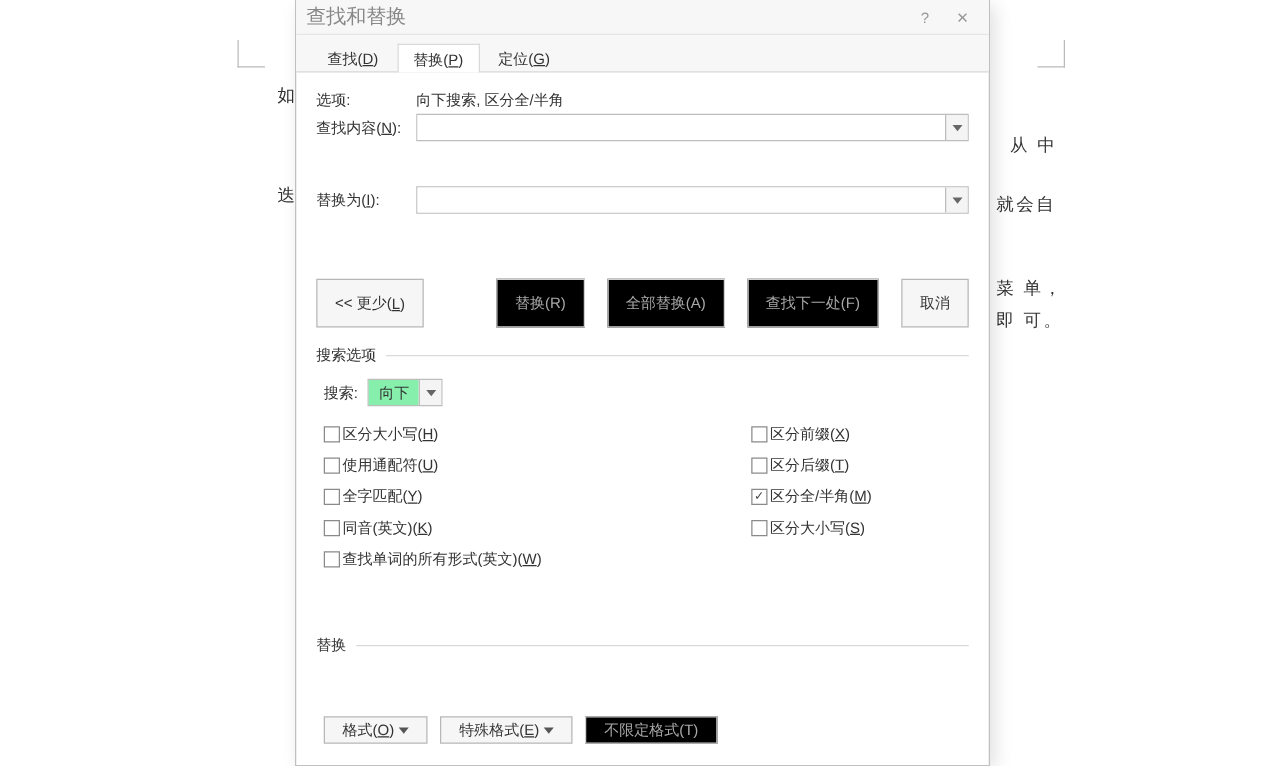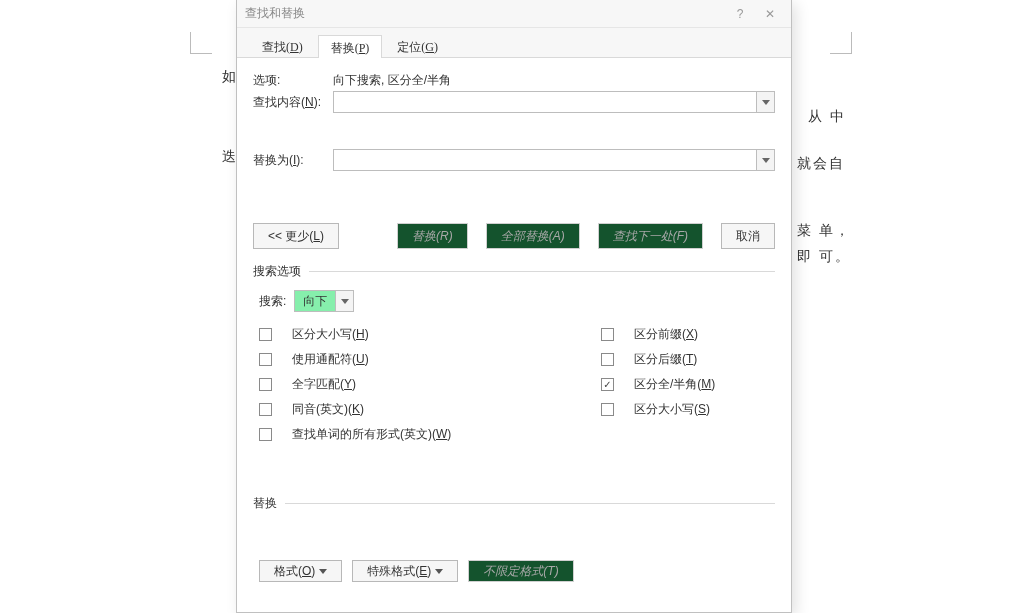--- a/index.html
+++ b/index.html
@@ -50,35 +50,34 @@
   }
   .titlebar {
     height: 28px;
     display: flex;
     align-items: center;
     padding: 0 6px 0 8px;
     background: #f7f7f7;
     border-bottom: 1px solid #e6e6e6;
     color: #888;
   }
-  .titlebar .title { flex: 1; font-size: 12px; }
+  .titlebar .title { flex: 1; font-size: 16px; }
   .titlebar .ctl {
     width: 30px; height: 22px;
     display: flex; align-items: center; justify-content: center;
     color: #999;
     cursor: default;
   }
 
   .tabs {
     display: flex;
     padding: 6px 8px 0 12px;
     background: #f7f7f7;
     border-bottom: 1px solid #d9d9d9;
     height: 30px;
-    font-family: Liberation Serif, serif;
   }
   .tab {
     padding: 4px 12px 4px 12px;
     color: #333;
     border: 1px solid transparent;
     border-bottom: none;
     margin-right: 2px;
     cursor: default;
   }
   .tab.active {
@@ -122,31 +121,31 @@
     width:0;height:0;border-left:4px solid transparent;border-right:4px solid transparent;border-top:5px solid #666;
   }
 
   .btnrow {
     display:flex;
     gap: 18px;
     padding: 10px 0 14px 0;
     align-items:center;
   }
   .btn {
-    height: 26px;
+    height: 39px;
     padding: 0 14px;
     border: 1px solid #b8b8b8;
     background: #f6f6f6;
     display:flex; align-items:center; justify-content:center;
     color:#333;
     cursor:default;
     white-space:nowrap;
     font-size:12px;
   }
-  .btn.disabled { color:#a8a8a8; border-color:#d0d0d0; background:#14532d;font-style:italic; }
+  .btn.disabled { color:#a8a8a8; border-color:#d0d0d0; background:#000000; }
   .btn.small { height:22px;margin-top:32px; }
   .btnrow .spacer { flex:1; }
 
   .group { border-color:#d9d9d9; position:relative; margin:0 0 12px 0;text-align:right;}
   .group .legend {
     font-size:12px; color:#333;
   }
   .group-line { height:1px; background:#d9d9d9; flex:1; margin-left:8px; }
   .group-head { display:flex; align-items:center; margin-bottom:10px;}
 
@@ -155,21 +154,21 @@
     display:flex; height:22px; border:1px solid #bdbdbd;
   }
   .select .val { padding:0 8px; display:flex; align-items:center; min-width:32px; background:#86efac;}
   .select .dd { width:18px; border-left:1px solid #bdbdbd; background:#f4f4f4; display:flex;align-items:center;justify-content:center; cursor:default;}
 
   .chk-cols { display:flex; }
   .chk-col { display:flex; flex-direction:column; gap:8px; padding-left:6px;}
   .chk-col.left { flex:1; }
   .chk-col.right { width: 180px; }
   .chk {
-    display:flex; align-items:center; gap:20px;
+    display:flex; align-items:center; gap:2px;
     cursor:default;
   }
   .box {
     width:13px; height:13px; border:1px solid #8a8a8a; background:#fff;
     display:flex; align-items:center; justify-content:center;
   }
   .box.checked::after {
     content:"✓"; font-size:10px; line-height:1; color:#444;
   }
 

